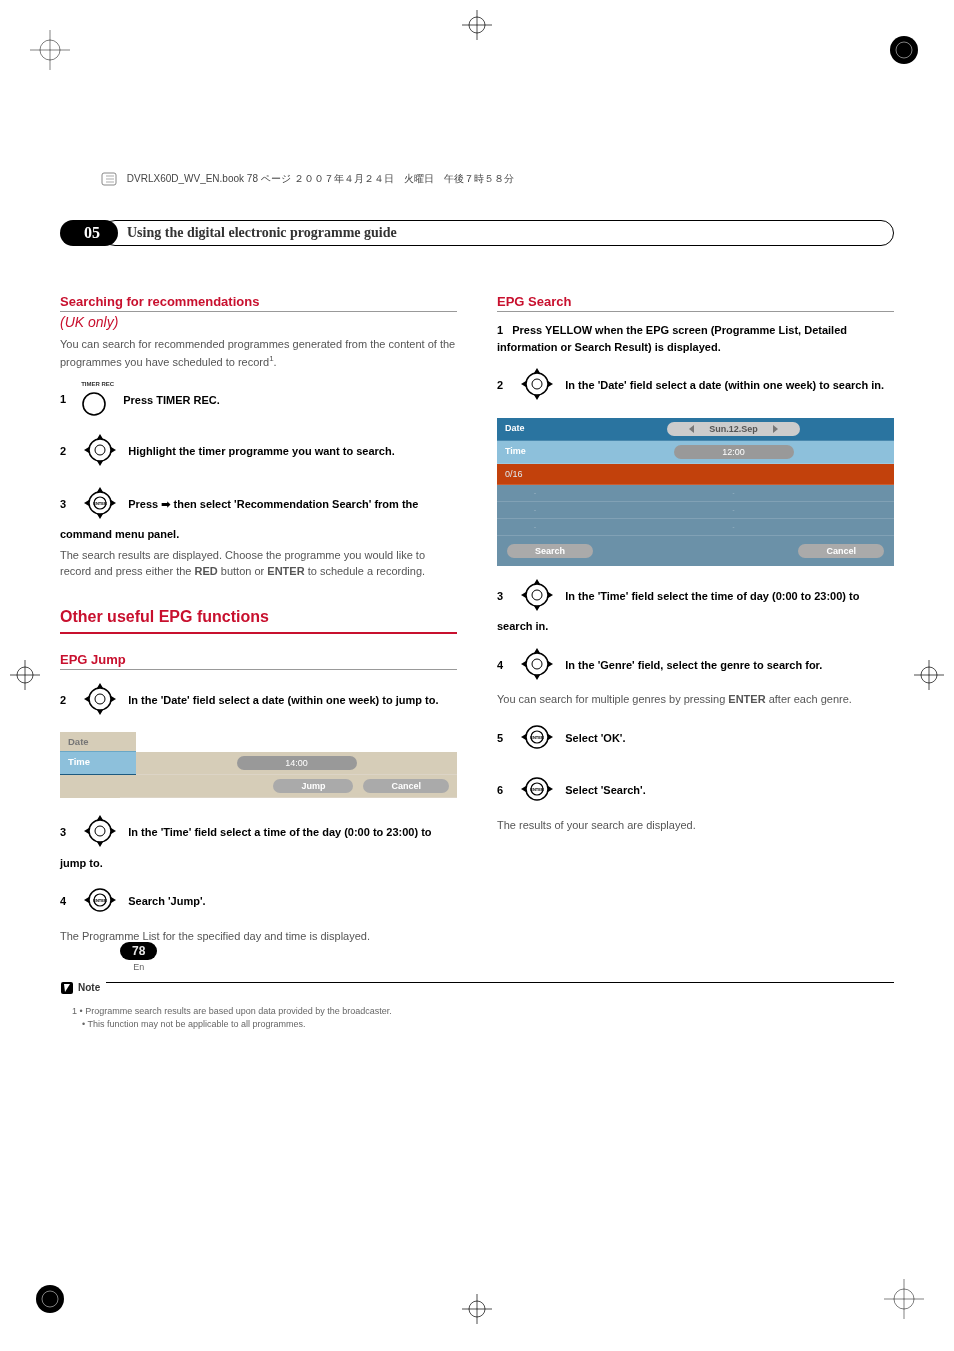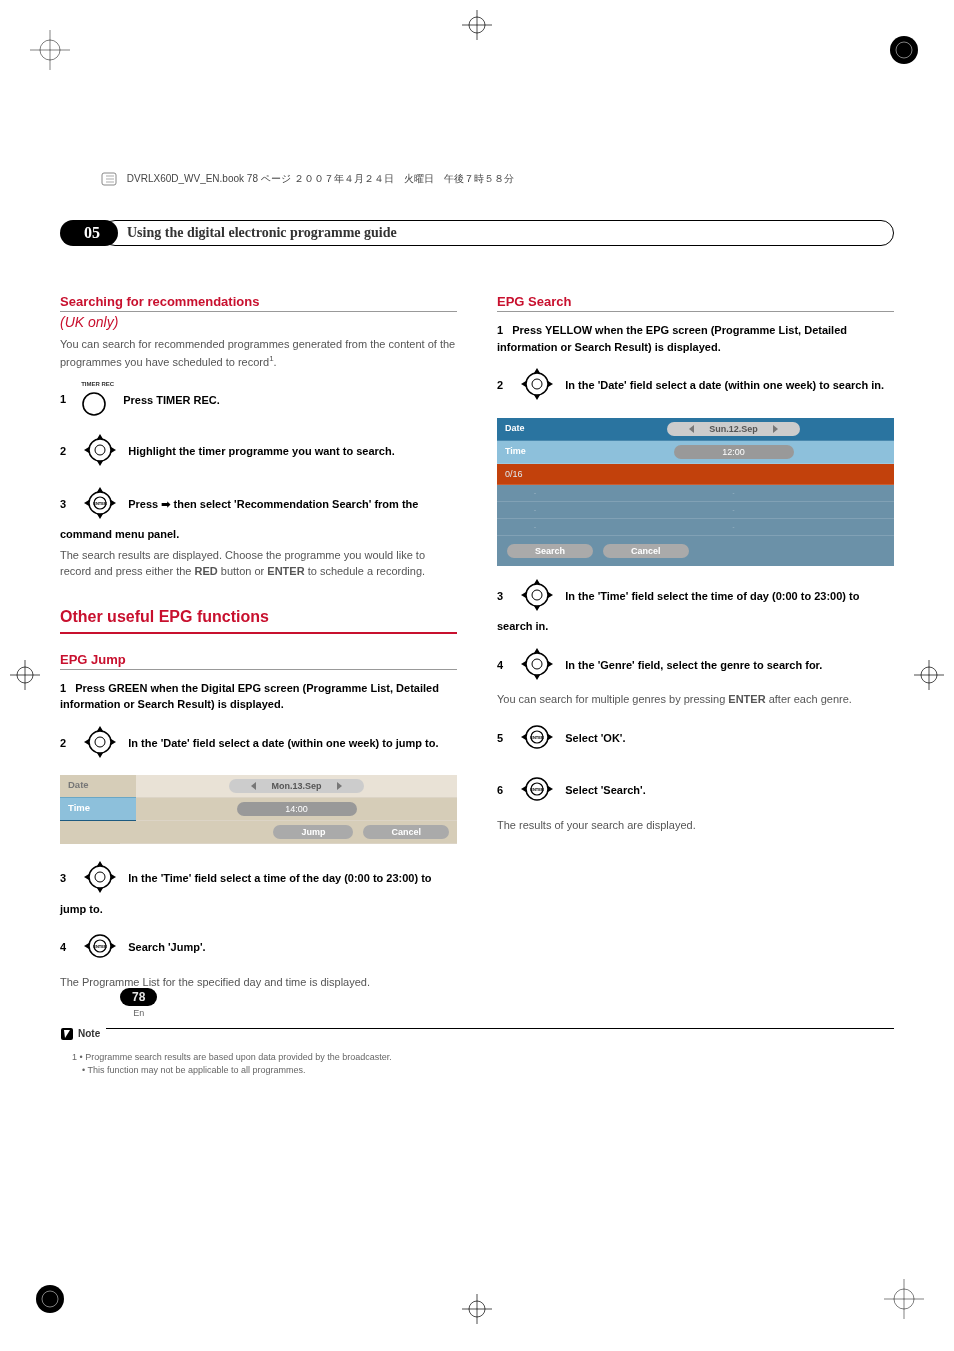--- a/index.html
+++ b/index.html
@@ -245,21 +245,21 @@
   .bb-row { display: flex; border-bottom: 1px solid rgba(255,255,255,0.15);}
   .bb-val {
     flex: 1;
     display: flex;
     justify-content: center;
     align-items: center;
     padding: 4px;
   }
   .bb-bottom {
     display: flex;
-    justify-content: flex-start;
+    justify-content: space-between;
     gap: 10px;
     padding: 8px 10px;
   }
   .dot { color: rgba(255,255,255,0.4); font-size: 6px; text-align: center;}
 </style>
 </head>
 <body>
 
 <div class="crop-mark crop-tl"><svg width="40" height="40">
       <circle cx="20" cy="20" r="10" fill="none" stroke="#000" stroke-width="0.5"></circle>
@@ -371,54 +371,39 @@
       <div class="step-desc">
         <span>The search results are displayed. Choose the programme you would like to record and press either the </span><b>RED</b><span> button or </span><b>ENTER</b><span> to schedule a recording.</span>
       </div>
 
       <div class="h2-section">Other useful EPG functions</div>
       <div class="red-underline"></div>
 
       <div class="section-title-red">EPG Jump</div>
       <div style="height:1px;background:#999;margin-bottom:10px"></div>
 
-      <div class="step">
-        <span class="step-num">1</span>
-        <span>Press GREEN when the Digital EPG screen (Programme List, Detailed information or Search Result) is displayed.</span>
-      </div>
 
       <div class="step">
         <span class="step-num">2</span>
         <span class="icon-wrap">
           <svg width="38" height="38">
               <circle cx="19" cy="19" r="11" fill="none" stroke="#000" stroke-width="1.5"></circle>
               <circle cx="19" cy="19" r="5" fill="none" stroke="#000" stroke-width="1"></circle>
               <polygon points="19,3 16,8 22,8" fill="#000"></polygon>
               <polygon points="19,35 16,30 22,30" fill="#000"></polygon>
               <polygon points="3,19 8,16 8,22" fill="#000"></polygon>
               <polygon points="35,19 30,16 30,22" fill="#000"></polygon>
             </svg>
         </span>
         <span>In the 'Date' field select a date (within one week) to jump to.</span>
       </div>
 
       <div class="table-box">
         <div class="table-row">
           <div class="table-label" style="background:#d6cdb8;color:#777">Date</div>
-          <div class="table-val">
-            <span class="pill-field light">
-              <svg width="10" height="10">
-                  <polygon points="7,1 2,5 7,9" fill="#777"></polygon>
-                </svg>
-              <span style="color:#555;font-weight:bold">Mon.13.Sep</span>
-              <svg width="10" height="10">
-                  <polygon points="3,1 8,5 3,9" fill="#777"></polygon>
-                </svg>
-            </span>
-          </div>
         </div>
         <div class="table-row">
           <div class="table-label-dark" style="background:#8dc0db">Time</div>
           <div class="table-val" style="background:#d6cdb8">
             <span class="pill-field">14:00</span>
           </div>
         </div>
         <div class="table-row">
           <div style="width:60px;background:#d6cdb8"></div>
           <div class="table-val" style="background:#d6cdb8;justify-content:flex-end;gap:10px">

